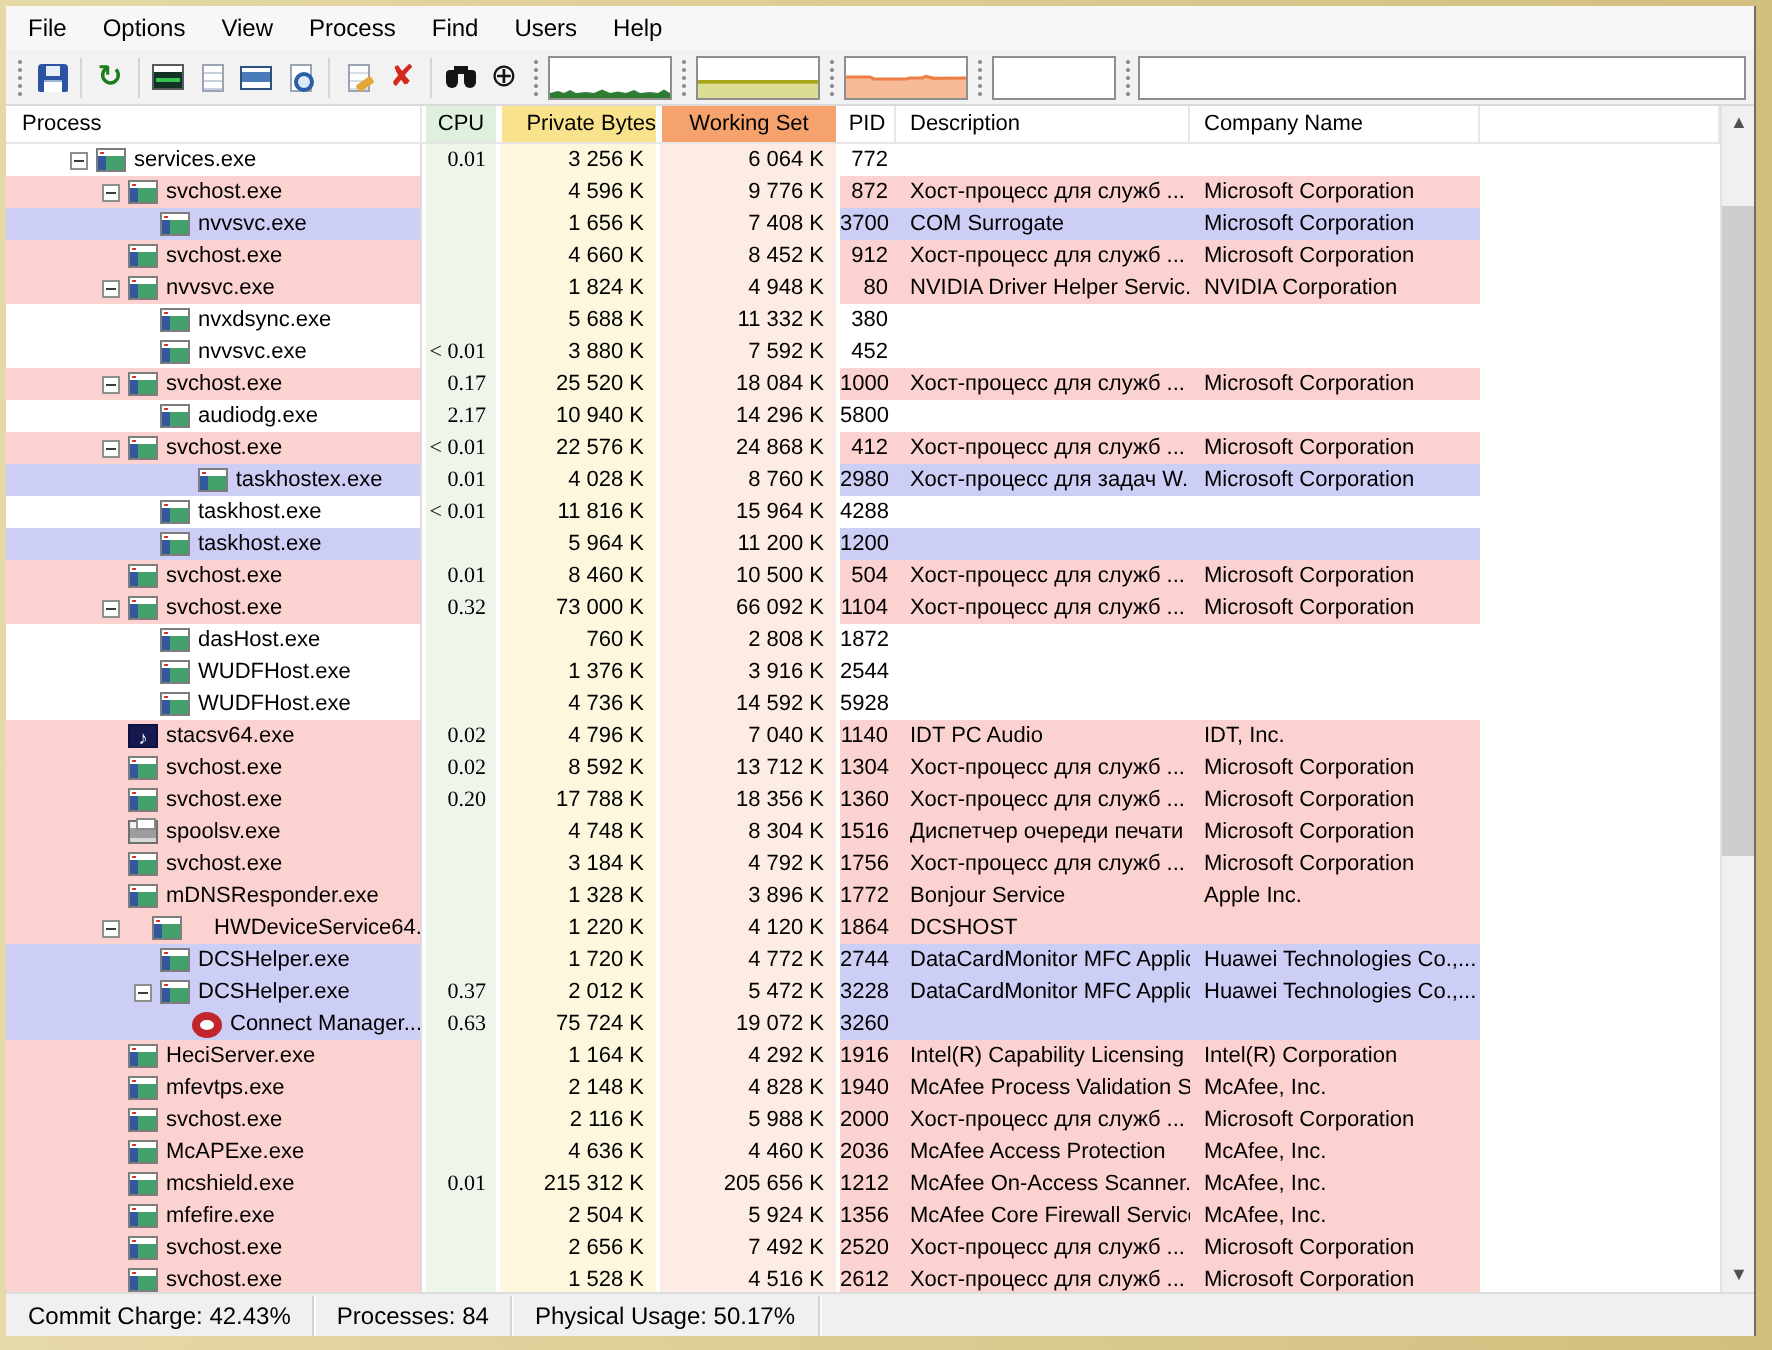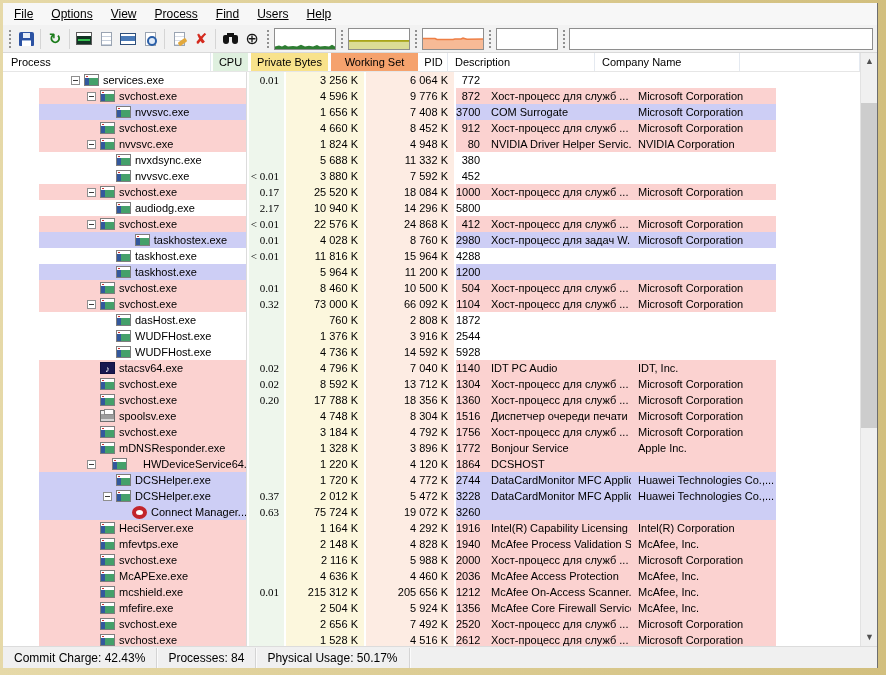--- a/index.html
+++ b/index.html
@@ -7,21 +7,21 @@
   body { font-family:"Liberation Sans","DejaVu Sans",sans-serif; font-size:11px; color:#000; }
 
   .app { position:relative; width:886px; height:675px;
          background:linear-gradient(90deg,#e6d9a8,#d2bf7e); }
   .inner { position:absolute; left:3px; top:3px; right:8px; bottom:7px;
            background:#fff; display:flex; flex-direction:column;
            border-right:1px solid #6e6e6e; }
 
   
   .menubar { height:22px; background:#f7f7f7; display:flex; align-items:center;
-             padding-left:2px; flex:0 0 auto;text-decoration:underline; }
+             padding-left:2px; flex:0 0 auto; }
   .menu-item { padding:3px 9px; font-size:12px; cursor:default; }
 
   
   .toolbar { height:28px; background:#f2f2f2; border-bottom:1px solid #d9d9d9;
              display:flex; align-items:center; flex:0 0 auto; padding:0 2px; }
   .gripper { width:4px; height:18px; margin:0 3px;
              background-image:radial-gradient(#909090 32%, transparent 40%);
              background-size:4px 4px; background-position:center; }
   .tsep { width:1px; height:20px; background:#d5d5d5; margin:0 3px; }
   .tbtn { width:22px; height:22px; display:flex; align-items:center; justify-content:center; }
@@ -60,27 +60,27 @@
 
   
   .main { flex:1 1 auto; position:relative; overflow:hidden; }
   .grid-cols { display:grid; grid-template-columns:208px 39px 80px 90px 28px 147px 145px 1fr; }
 
   .thead { height:19px; border-bottom:1px solid #e6e6e6; margin-right:17px; background:#fff; }
   .hcell { font-size:11px; line-height:18px; border-right:1px solid #e4e9f0; white-space:nowrap;
            overflow:hidden; }
   .h-proc { padding-left:8px; }
   .h-cpu  { text-align:center; background:var(--cpuH); border-left:2px solid #fff; border-right:2px solid #fff; }
-  .h-pb   { text-align:center; background:var(--pbH);  border-left:1px solid #fff; border-right:2px solid #fff; }
+  .h-pb   { text-align:right; background:var(--pbH);  border-left:1px solid #fff; border-right:2px solid #fff; }
   .h-ws   { text-align:center; background:var(--wsH);  border-left:1px solid #fff; border-right:2px solid #fff; }
   .h-pid  { text-align:center; }
   .h-desc, .h-comp { padding-left:7px; }
 
   .list { position:absolute; left:0; right:17px; top:19px; bottom:0; overflow:hidden; background:#fff; }
-  .row { height:16px; line-height:16px;margin-left:36px; }
+  .row { height:16px; line-height:16px; }
   .cell { white-space:nowrap; overflow:hidden; height:16px; }
   .c-proc { display:flex; align-items:center; border-right:1px solid #dcdcdc; }
   .c-cpu, .c-pb, .c-ws, .c-pid { text-align:right; }
   .c-cpu { padding-right:5px; background:var(--cpuT); border-left:2px solid #fff; border-right:2px solid #fff;font-family:Liberation Serif, serif; }
   .c-pb  { padding-right:6px; background:var(--pbT);  border-right:2px solid #fff; }
   .c-ws  { padding-right:6px; background:var(--wsT);  border-right:2px solid #fff; }
   .c-pid { padding-right:4px; }
   .c-desc, .c-comp { padding-left:7px; }
   .r-pink .c-proc, .r-pink .c-pid, .r-pink .c-desc, .r-pink .c-comp { background:var(--pink); }
   .r-blue .c-proc, .r-blue .c-pid, .r-blue .c-desc, .r-blue .c-comp { background:var(--blue); }

